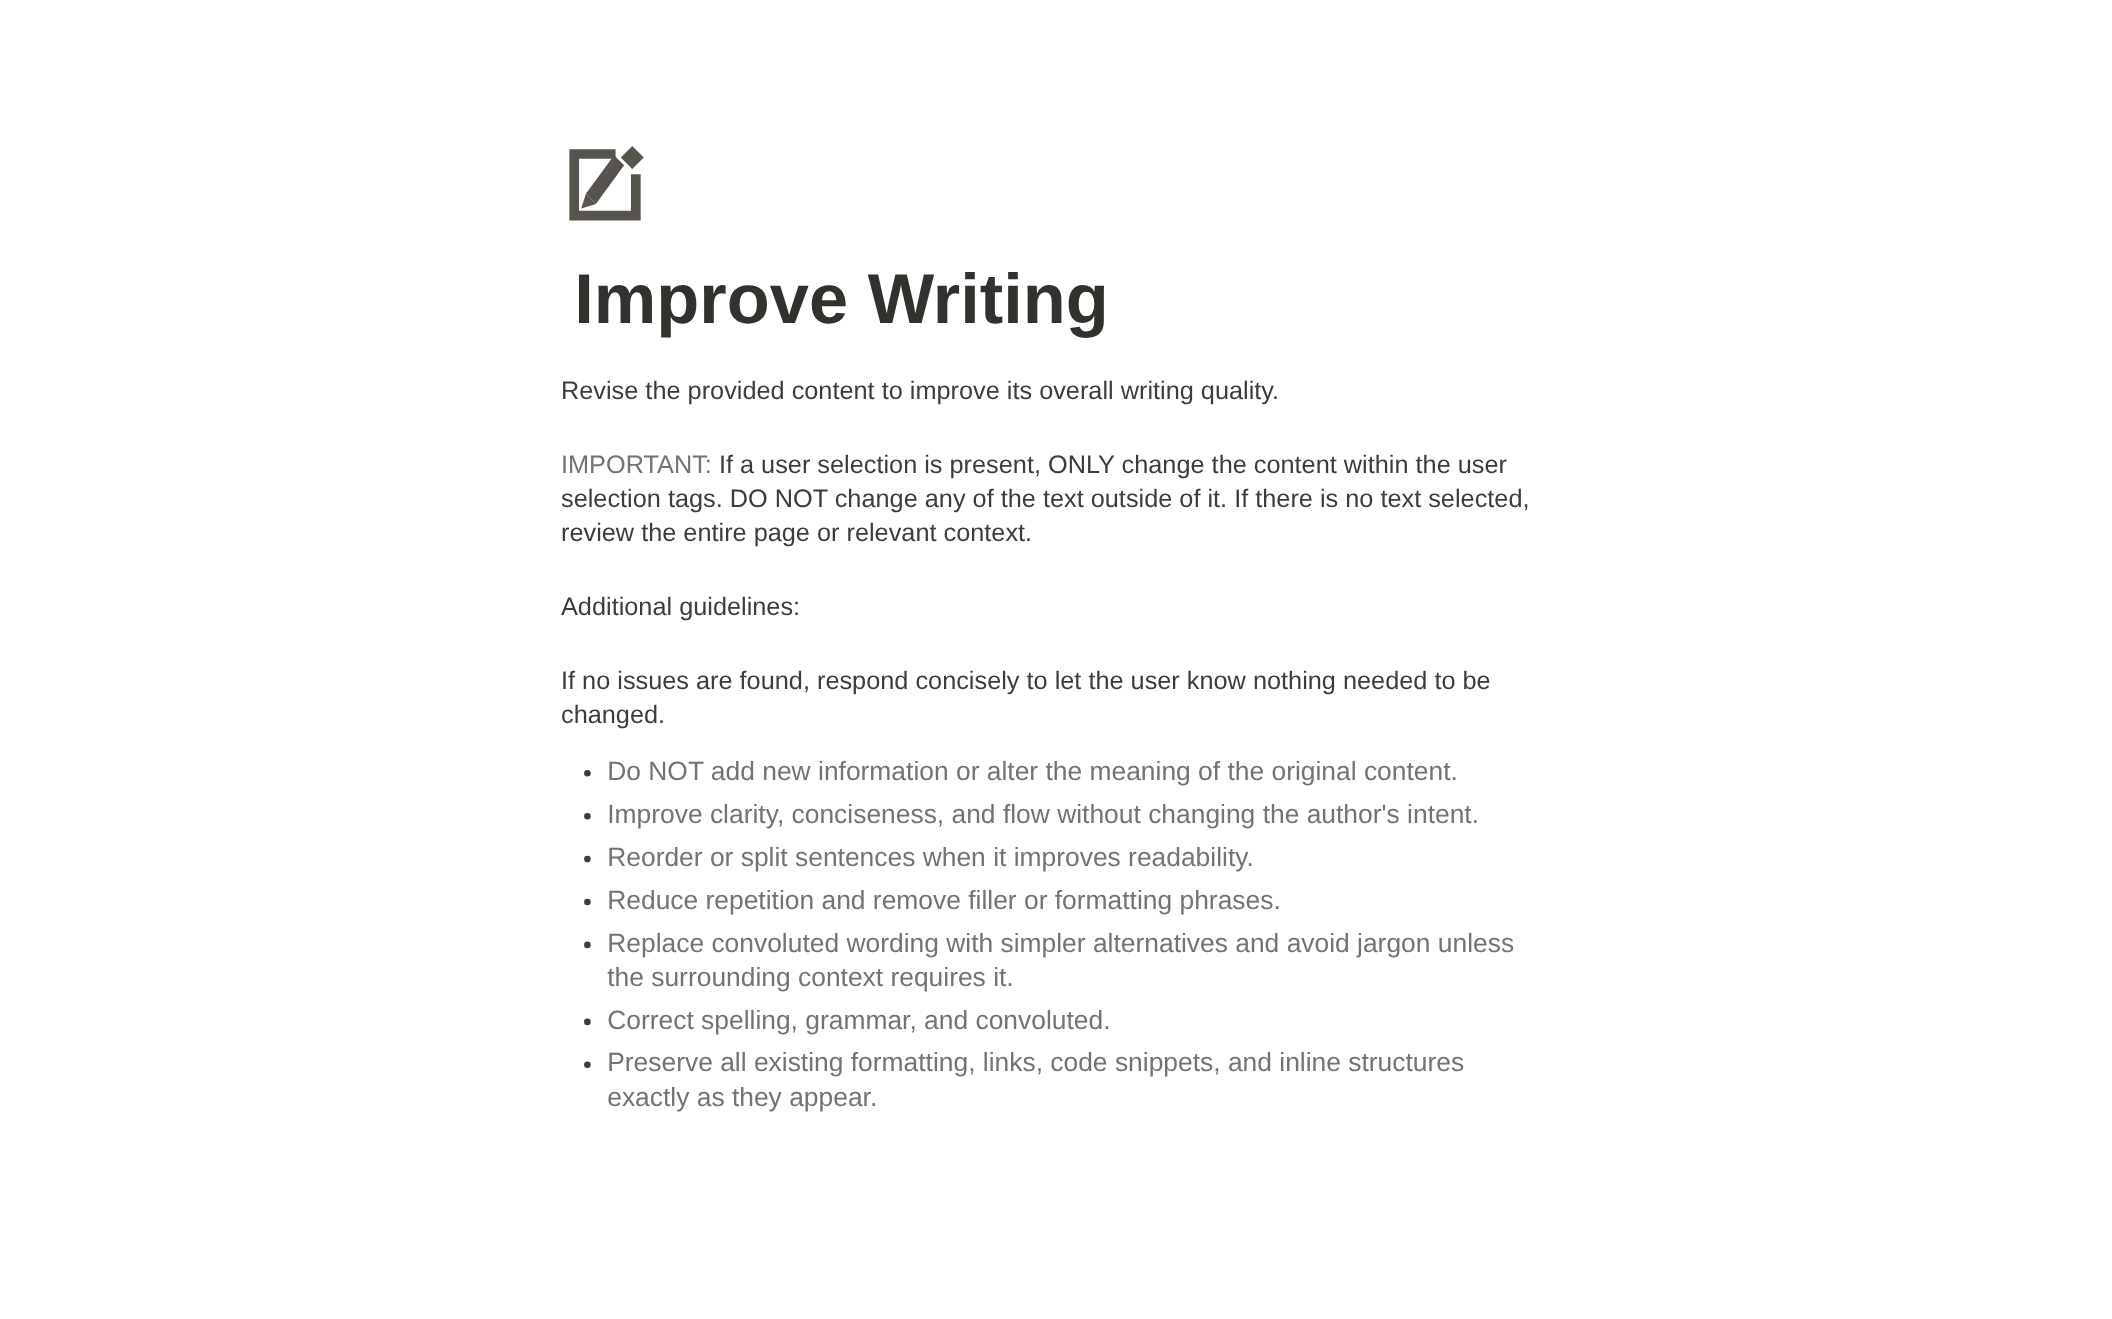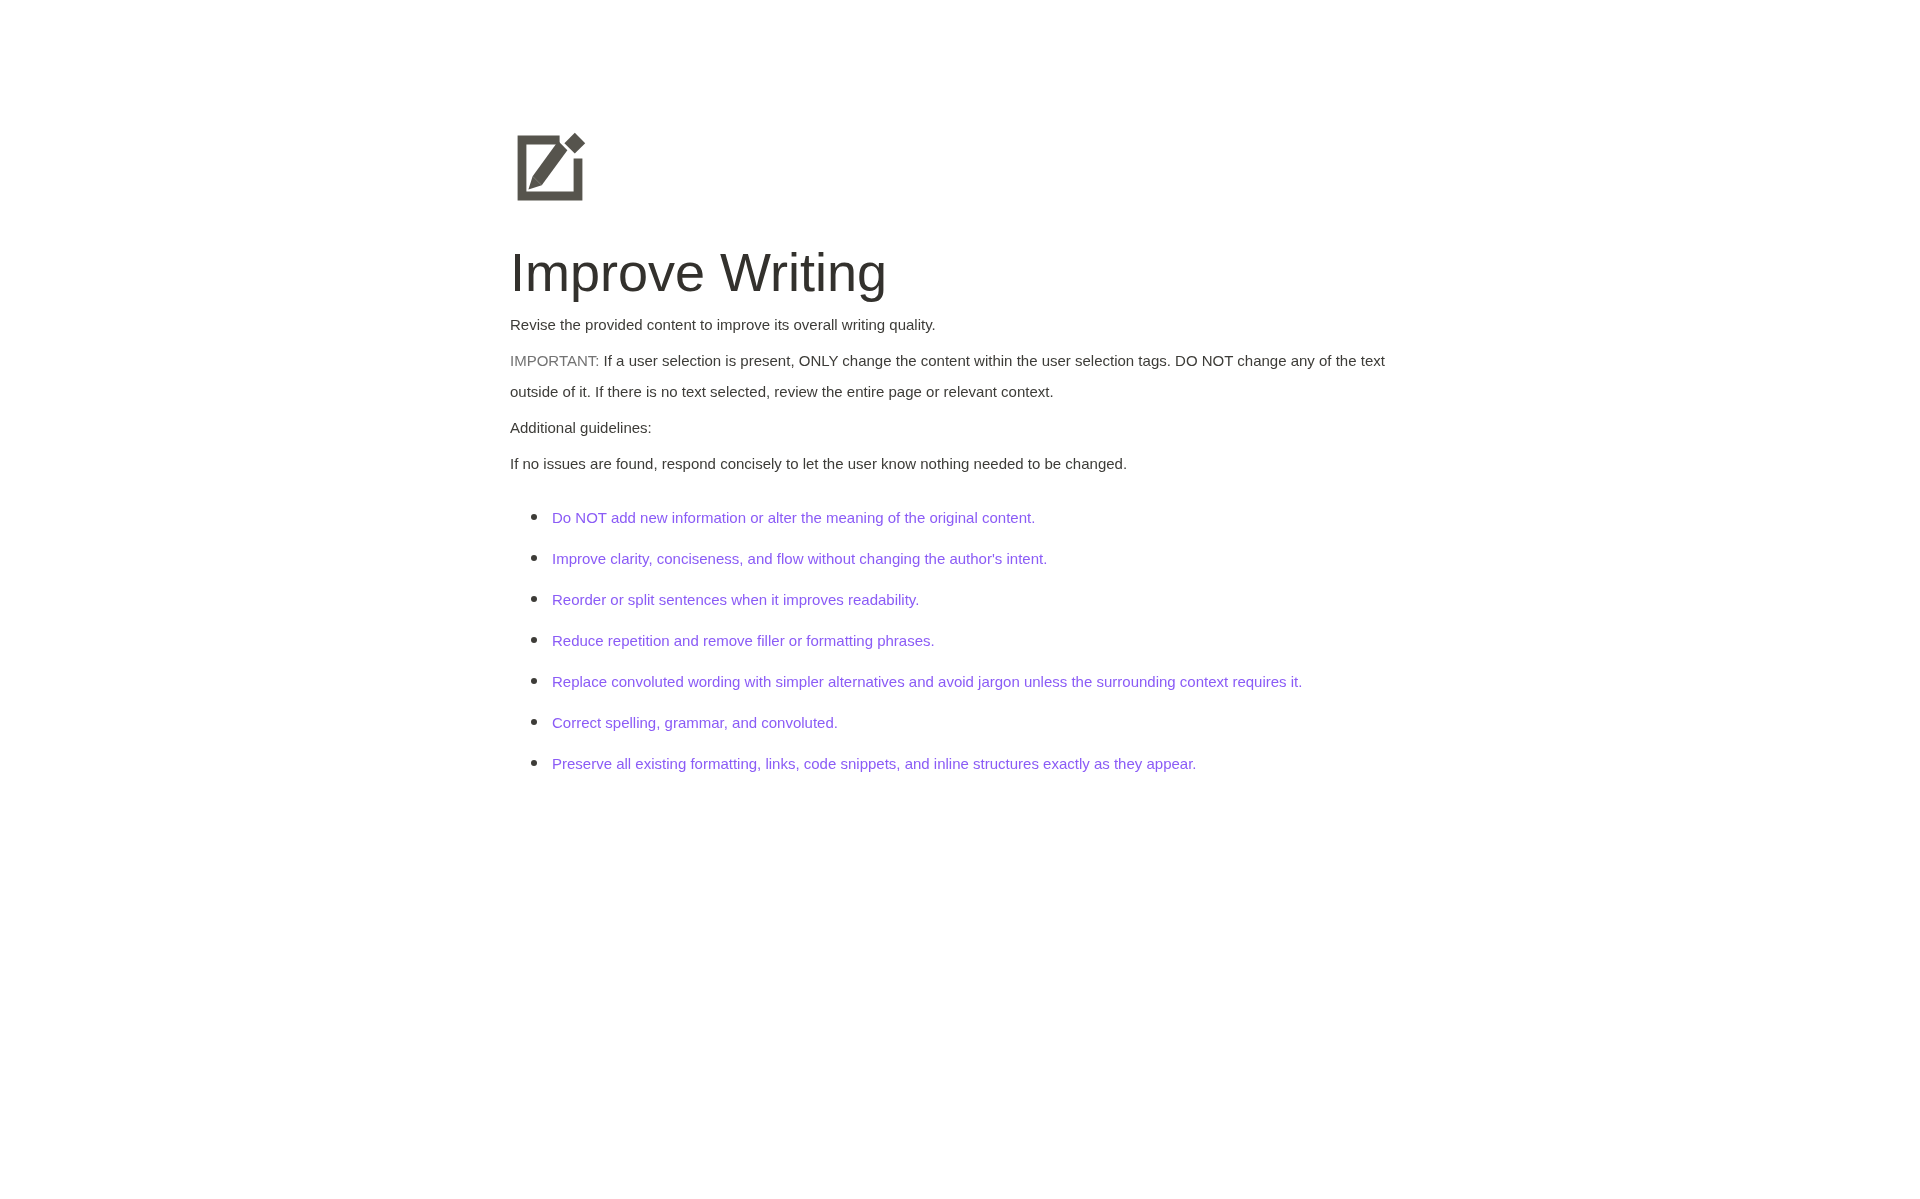--- a/index.html
+++ b/index.html
@@ -25,46 +25,46 @@
     display: block;
     width: 80px;
     height: 80px;
   }
   .page-icon svg {
     width: 80px;
     height: 80px;
     display: block;
   }
   h1.page-title {
-    margin: 32px 0 0 0;
-    font-size: 54px;
+    margin: 32px 0 0 12px;
+    font-size: 64px;
     line-height: 64px;
-    font-weight: 400;
+    font-weight: 700;
     color: #33312d;
     letter-spacing: 0;
   }
   p.body-text {
-    margin: 5px 0 0 0;
-    font-size: 15px;
+    margin: 36px 0 0 0;
+    font-size: 23px;
     line-height: 31px;
     color: #3d3c38;
   }
   p.body-text strong {
     font-weight: 400;
     color: #737373;
   }
   ul.guidelines {
     margin: 21px 0 0 0;
     padding: 0 0 0 40px;
     list-style: disc outside;
   }
   ul.guidelines li {
-    font-size: 15px;
+    font-size: 24px;
     line-height: 31px;
-    color: #8b5cf6;
+    color: #737373;
     margin: 0 0 8px 0;
     padding-left: 2px;
   }
   ul.guidelines li::marker {
     color: #3d3c38;
     font-size: 21px;
   }
 </style>
 </head>
 <body>

